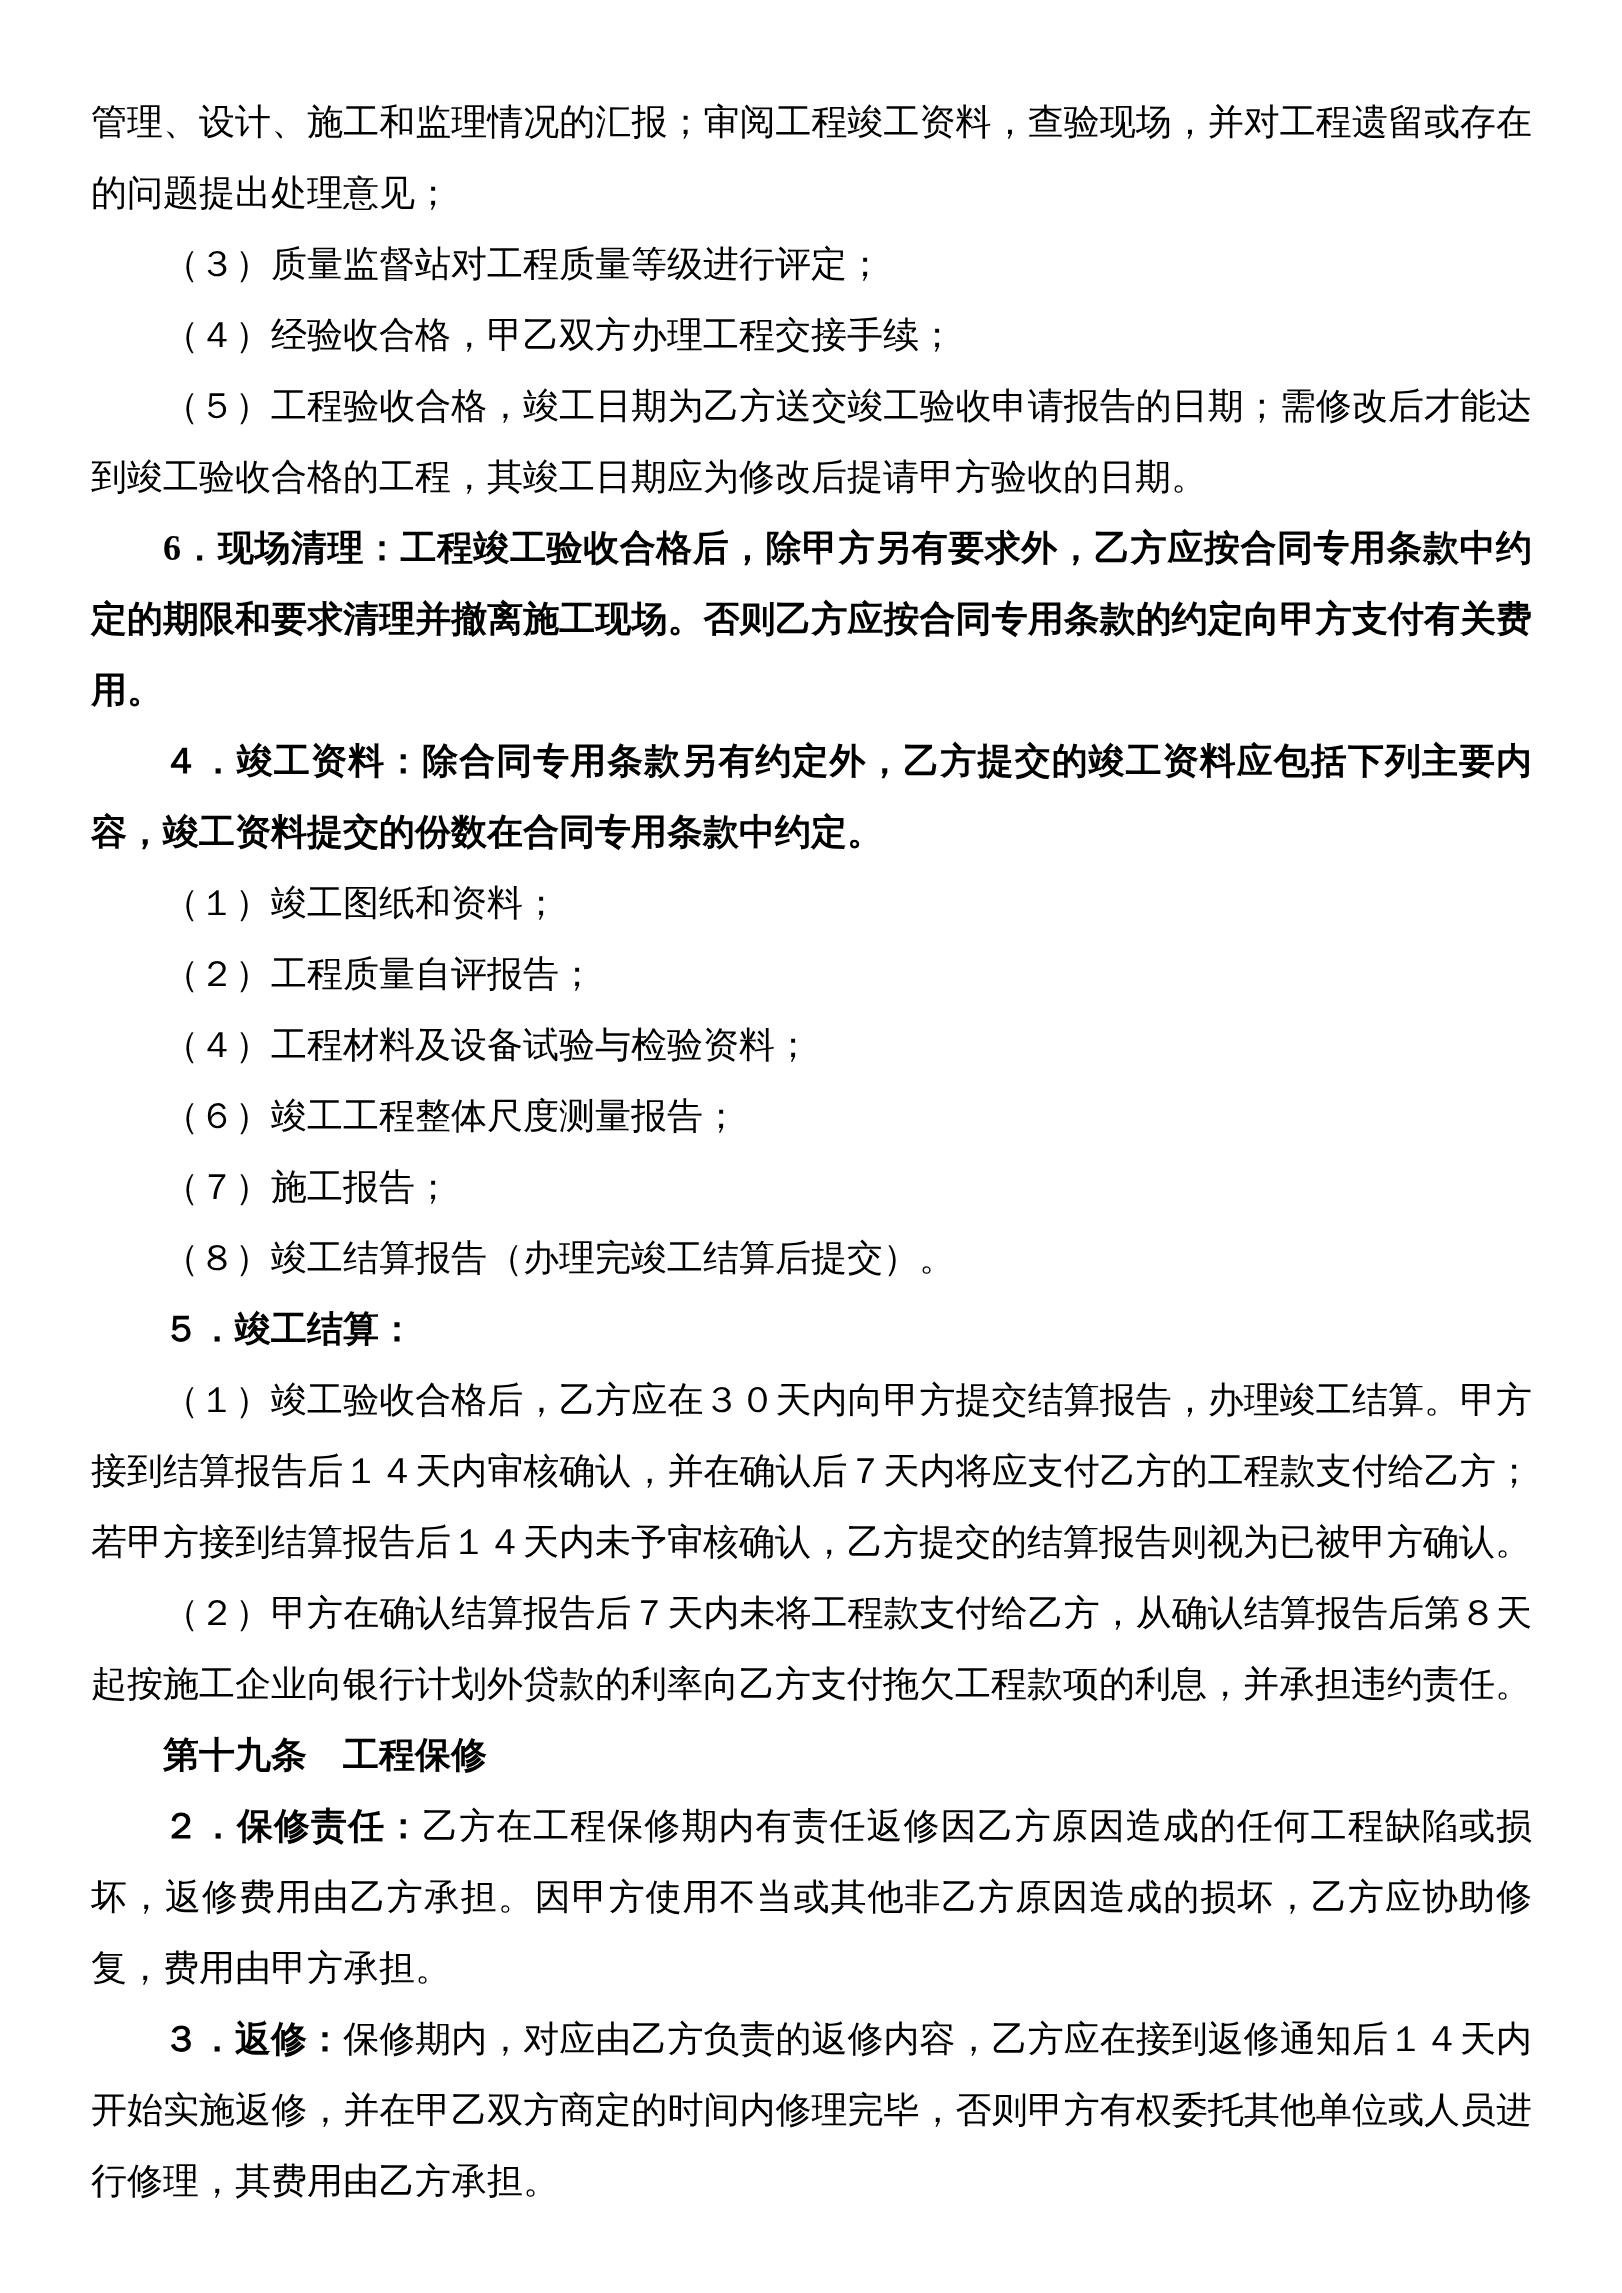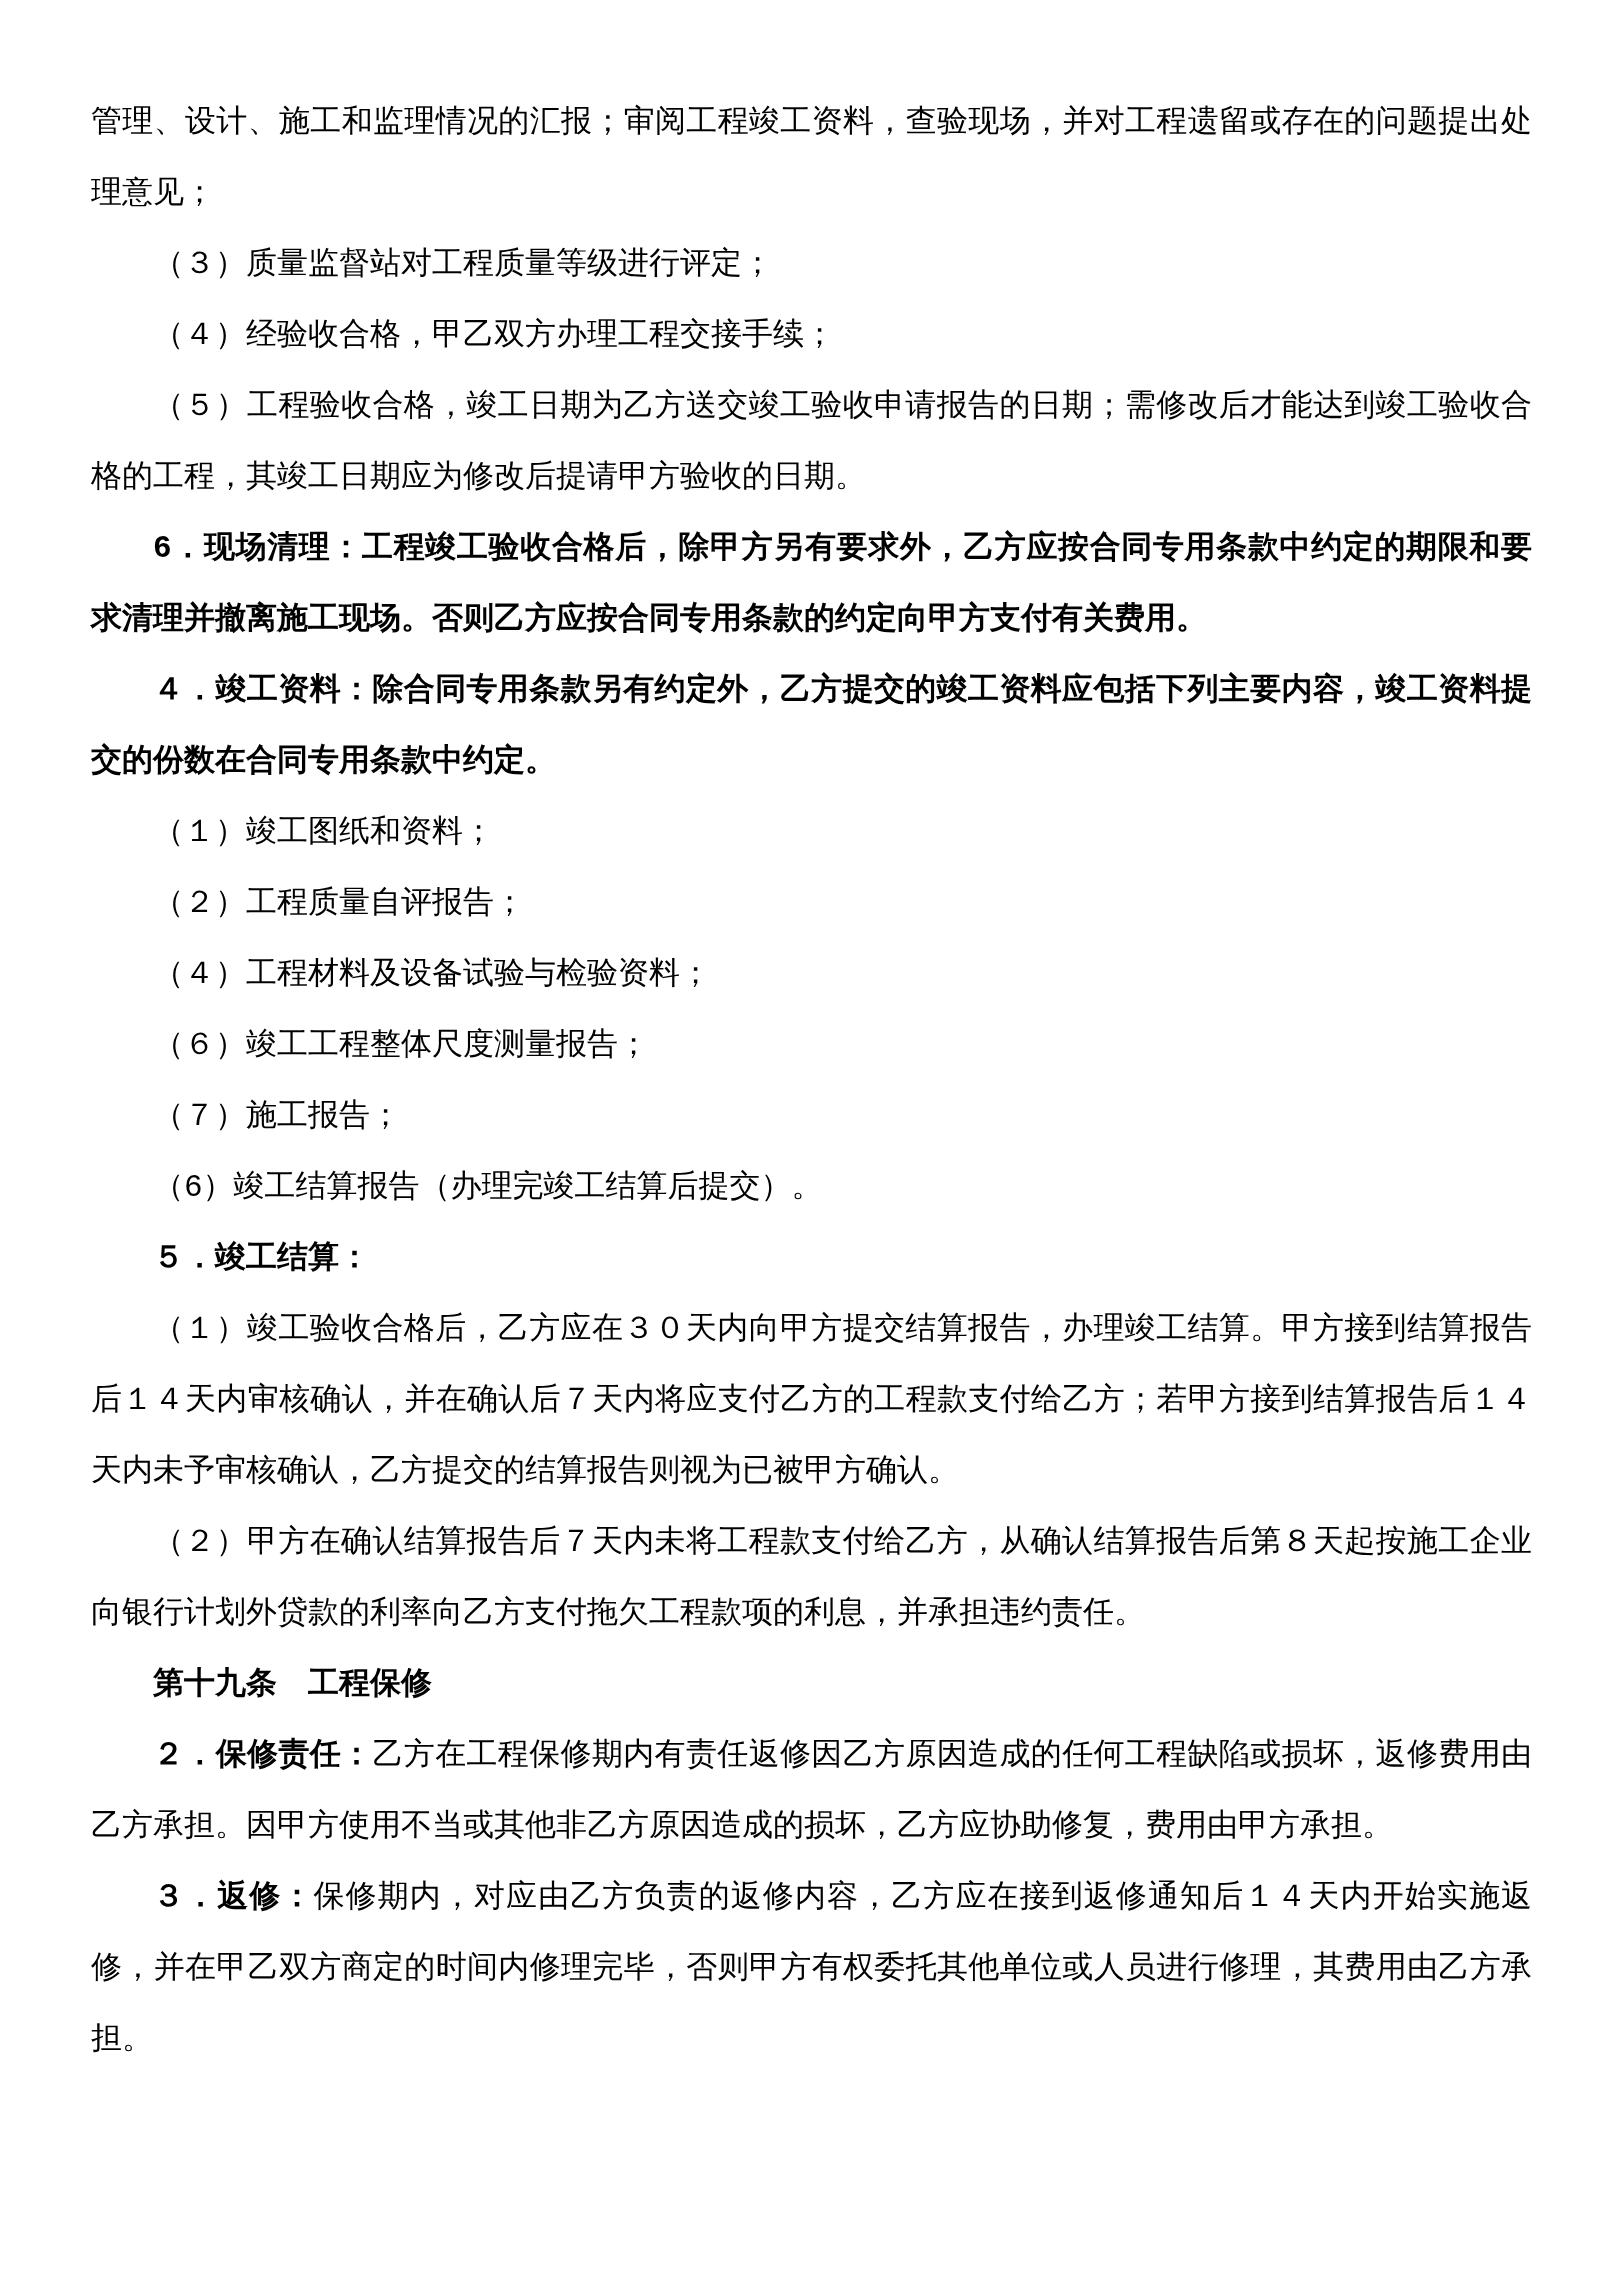--- a/index.html
+++ b/index.html
@@ -7,22 +7,22 @@
     padding: 0;
     background: #ffffff;
   }
   .page {
     width: 1623px;
     height: 2294px;
     box-sizing: border-box;
     background: #ffffff;
     padding: 87px 91px 36px 91px;
     overflow: hidden;
-    font-family: Liberation Mono, monospace;
-    font-size: 31px;
+    font-family: Liberation Serif, serif;
+    font-size: 36px;
     line-height: 71px;
     color: #000000;
   }
   .para {
     margin: 0;
     text-align: justify;
     word-break: break-all;
   }
   .para.indent {
     text-indent: 2em;
@@ -40,21 +40,21 @@
       <p class="para indent"><span class="run">（３）质量监督站对工程质量等级进行评定；</span></p>
       <p class="para indent"><span class="run">（４）经验收合格，甲乙双方办理工程交接手续；</span></p>
       <p class="para indent"><span class="run">（５）工程验收合格，竣工日期为乙方送交竣工验收申请报告的日期；需修改后才能达到竣工验收合格的工程，其竣工日期应为修改后提请甲方验收的日期。</span></p>
       <p class="para indent"><span class="run bold">6．现场清理：工程竣工验收合格后，除甲方另有要求外，乙方应按合同专用条款中约定的期限和要求清理并撤离施工现场。否则乙方应按合同专用条款的约定向甲方支付有关费用。</span></p>
       <p class="para indent"><span class="run bold">４．竣工资料：除合同专用条款另有约定外，乙方提交的竣工资料应包括下列主要内容，竣工资料提交的份数在合同专用条款中约定。</span></p>
       <p class="para indent"><span class="run">（１）竣工图纸和资料；</span></p>
       <p class="para indent"><span class="run">（２）工程质量自评报告；</span></p>
       <p class="para indent"><span class="run">（４）工程材料及设备试验与检验资料；</span></p>
       <p class="para indent"><span class="run">（６）竣工工程整体尺度测量报告；</span></p>
       <p class="para indent"><span class="run">（７）施工报告；</span></p>
-      <p class="para indent"><span class="run">（6）竣工结算报告（办理完竣工结算后提交）。</span></p>
+      <p class="para indent"><span class="run">（８）竣工结算报告（办理完竣工结算后提交）。</span></p>
       <p class="para indent"><span class="run bold">５．竣工结算：</span></p>
       <p class="para indent"><span class="run">（１）竣工验收合格后，乙方应在３０天内向甲方提交结算报告，办理竣工结算。甲方接到结算报告后１４天内审核确认，并在确认后７天内将应支付乙方的工程款支付给乙方；若甲方接到结算报告后１４天内未予审核确认，乙方提交的结算报告则视为已被甲方确认。</span></p>
       <p class="para indent"><span class="run">（２）甲方在确认结算报告后７天内未将工程款支付给乙方，从确认结算报告后第８天起按施工企业向银行计划外贷款的利率向乙方支付拖欠工程款项的利息，并承担违约责任。</span></p>
       <p class="para indent"><span class="run bold">第十九条　工程保修</span></p>
       <p class="para indent"><span class="run bold">２．保修责任：</span><span class="run">乙方在工程保修期内有责任返修因乙方原因造成的任何工程缺陷或损坏，返修费用由乙方承担。因甲方使用不当或其他非乙方原因造成的损坏，乙方应协助修复，费用由甲方承担。</span></p>
       <p class="para indent"><span class="run bold">３．返修：</span><span class="run">保修期内，对应由乙方负责的返修内容，乙方应在接到返修通知后１４天内开始实施返修，并在甲乙双方商定的时间内修理完毕，否则甲方有权委托其他单位或人员进行修理，其费用由乙方承担。</span></p>
     </div>
 </div>
 
 

